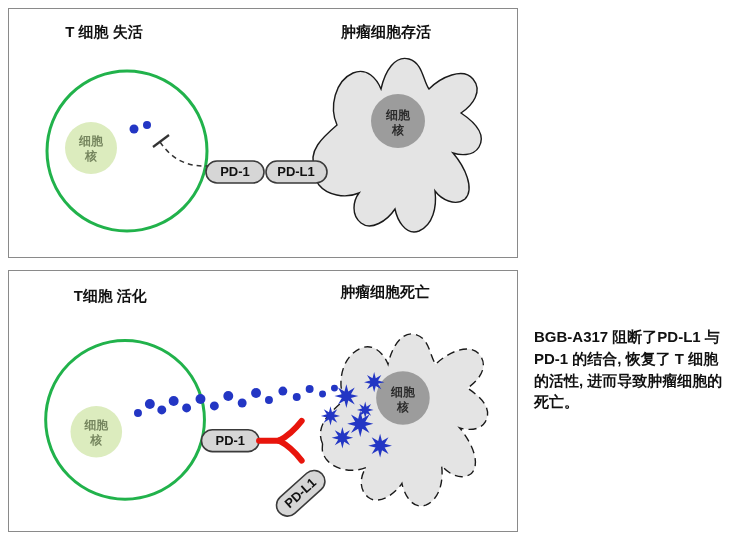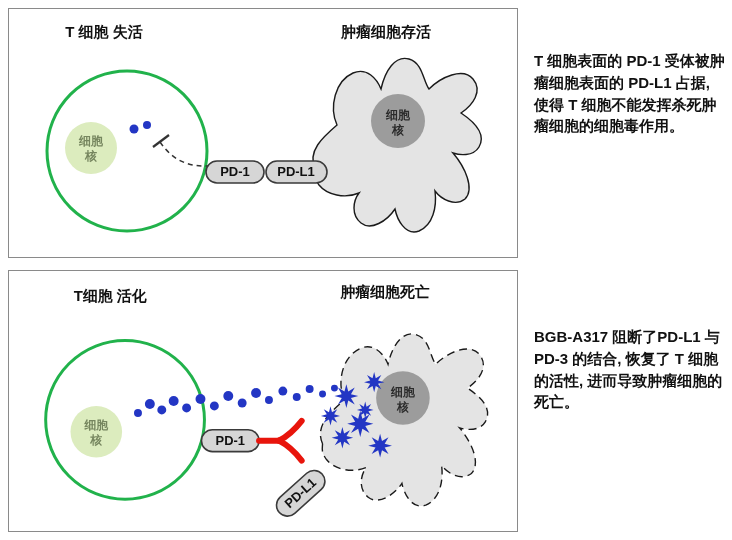--- a/index.html
+++ b/index.html
@@ -150,16 +150,15 @@
       <g transform="rotate(-42 292 224)">
         <rect class="capsule" x="263" y="213" width="58" height="22" rx="11"></rect>
         <text class="capsule-label" x="292" y="228">PD-L1</text>
       </g>
 
       <text class="panel-title" x="100" y="30">T细胞 活化</text>
       <text class="panel-title" x="377" y="26">肿瘤细胞死亡</text>
     </svg>
   </div>
 
-  <div class="caption caption-top">T 细胞表面的 PD-1 受体被肿瘤细胞表面的 PD-L1 占据, 使得 T 细胞不能发挥杀死肿瘤细胞的细胞毒作用。</div>
-  <div class="caption caption-bottom">BGB-A317 阻断了PD-L1 与 PD-3 的结合, 恢复了 T 细胞的活性, 进而导致肿瘤细胞的死亡。</div>
+  <div class="caption caption-bottom">BGB-A317 阻断了PD-L1 与 PD-1 的结合, 恢复了 T 细胞的活性, 进而导致肿瘤细胞的死亡。</div>
 
 </div>
 
 </body></html>

